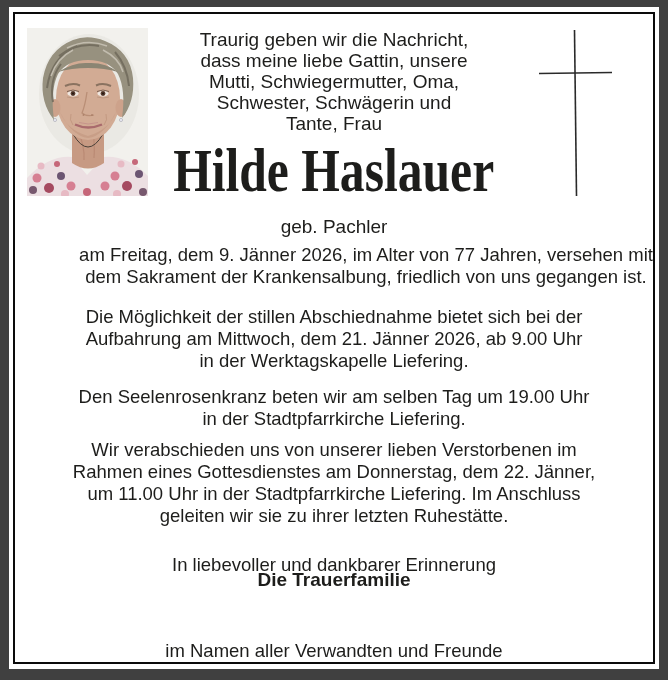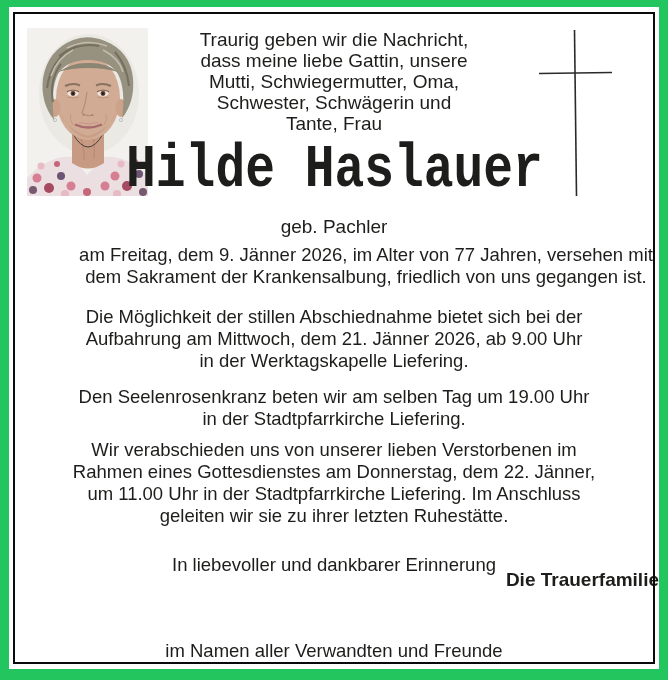--- a/index.html
+++ b/index.html
@@ -2,21 +2,21 @@
 <html><head>
 <meta charset="utf-8">
 <style>
   html, body {
     margin: 0; padding: 0;
     width: 668px; height: 680px;
     background: #000;
     font-family: "Liberation Sans", sans-serif;
     overflow: hidden;
   }
-  .stage { position: relative; width: 668px; height: 680px; background: #22c55e; }
+  .stage { position: relative; width: 668px; height: 680px; background: #404040; }
   .card {
     position: absolute; left: 9px; top: 7px;
     width: 650px; height: 662px;
     background: #fff;
   }
   .frame {
     position: absolute; left: 4px; top: 5px; right: 4px; bottom: 5px;
     border: 2px solid #0a0a0a;
     box-sizing: border-box;
     pointer-events: none;
@@ -30,30 +30,30 @@
     width: 100px; height: 190px;
   }
   .tblock {
     position: absolute; left: 0; width: 650px;
     text-align: center;
     color: #1d1d1b;
     white-space: pre-line;
   }
   .intro   { top: 22px;  font-size: 19px;   line-height: 21px; }
   .name    { top: 132px; font-size: 62px;   line-height: 62px; font-weight: bold;
-             font-family: Liberation Mono, monospace; white-space: nowrap; }
+             font-family: Liberation Serif, serif; white-space: nowrap; }
   .name .squeeze { display: inline-block; transform: scaleX(0.8); transform-origin: 50% 50%; }
   .maiden  { top: 208px; font-size: 19px;   line-height: 24px; font-weight: normal; }
   .para    { font-size: 18.5px; line-height: 22px; }
   .p1 { top: 237px; padding-left: 32px; }
   .p2 { top: 299px; }
   .p3 { top: 379px; }
   .p4 { top: 432px; }
   .remember { top: 547px; font-size: 18.5px; line-height: 22px; text-align: center; }
-  .family   { top: 561px; font-size: 19px;   line-height: 24px; font-weight: bold; text-align: right; }
+  .family   { top: 561px; font-size: 19px;   line-height: 24px; font-weight: bold; }
   .behalf   { top: 597px; font-size: 18.5px; line-height: 22px; margin-top: 36px; }
   .condol   { top: 630px; font-size: 14px;   line-height: 17px; }
 </style>
 </head>
 <body>
 
 <div class="stage">
   <div class="card">
 
     <svg class="photo" viewBox="0 0 121 168" xmlns="http://www.w3.org/2000/svg">

